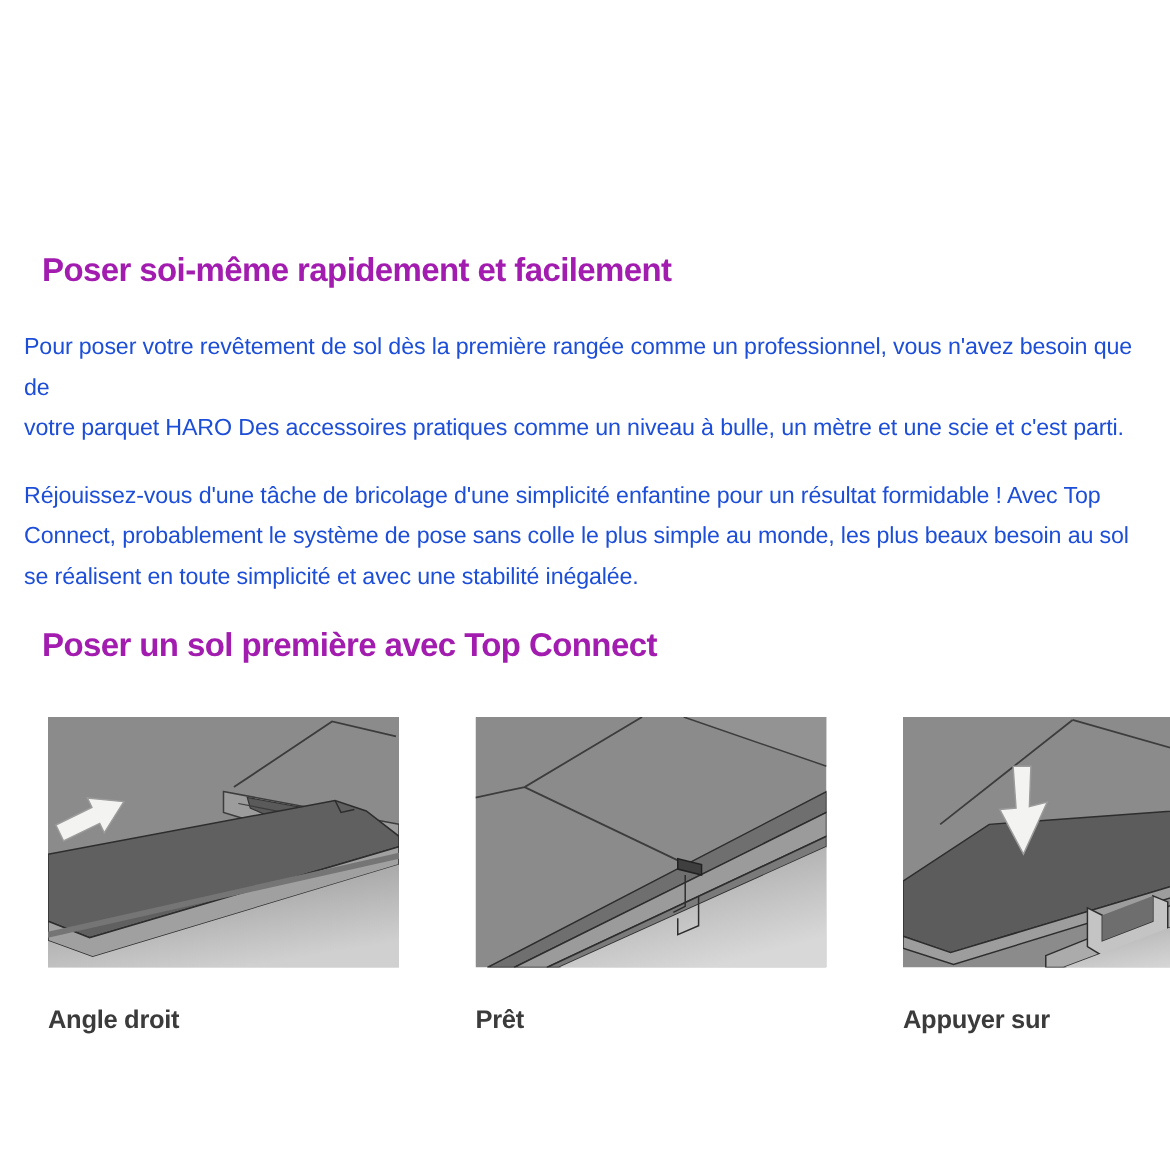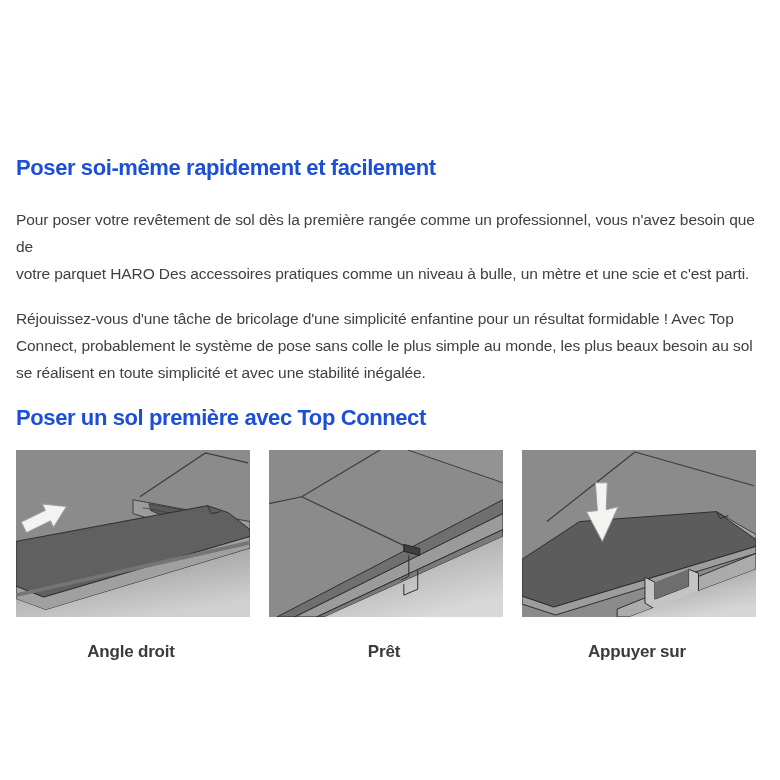--- a/index.html
+++ b/index.html
@@ -11,46 +11,45 @@
     position: relative;
     overflow: hidden;
   }
   .page {
     box-sizing: border-box;
     width: 780px;
     height: 780px;
     padding: 154px 16px 0 16px;
   }
   h1.heading, h2.heading {
-    margin: 0;
+    margin: 12px;
     font-size: 22px;
     line-height: 28px;
     font-weight: bold;
     letter-spacing: -0.4px;
-    color: #1d4ed8;
+    color: #a21caf;
   }
   h1.heading { margin-bottom: 24px; }
   h2.heading { margin-top: 8px; }
   p.body-text {
     margin: 12px 0 18px 0;
     font-size: 15.5px;
     line-height: 27px;
     letter-spacing: -0.1px;
-    color: #404040;
+    color: #1d4ed8;
     white-space: pre-line;
   }
   .figures {
     margin-top: 18px;
     display: flex;
     gap: 23px;
   }
   figure.step {
-    margin: 0;
+    margin: 16px;
     width: 230px;
-    text-align: center;
   }
   .illu {
     width: 234px;
     height: 167px;
     line-height: 0;
   }
   .illu svg { display: block; }
   figcaption.caption {
     margin-top: 25px;
     font-size: 17px;

